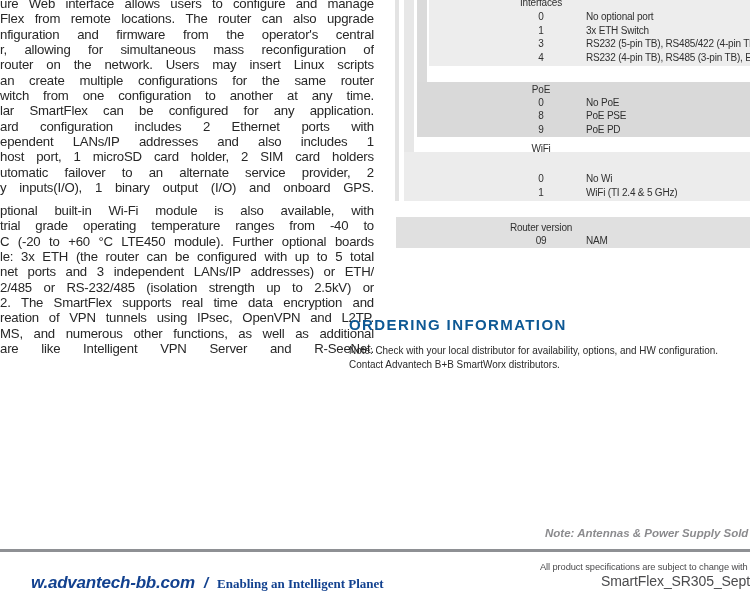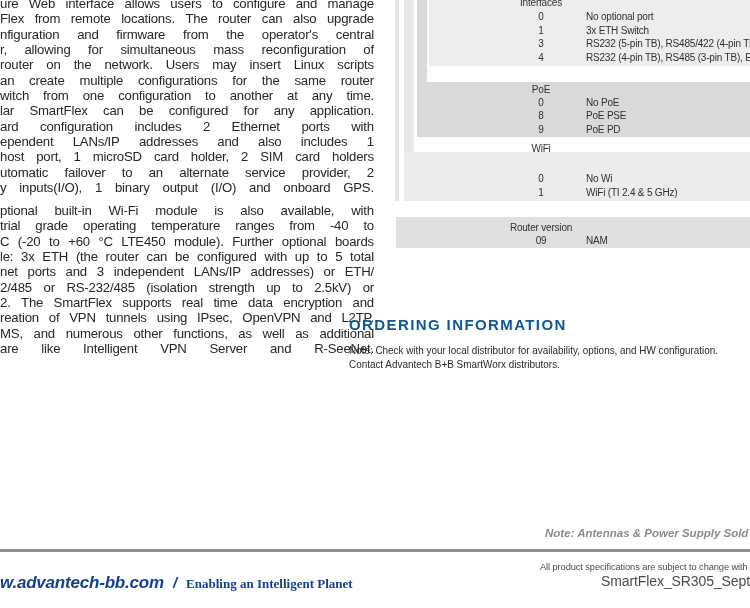--- a/index.html
+++ b/index.html
@@ -39,21 +39,21 @@
     font-size:15px;font-weight:800;letter-spacing:1.4px;color:#0d5894;white-space:nowrap;}
   .oi-note{position:absolute;left:349px;top:343px;width:480px;
     font-size:11px;line-height:14px;color:#2a2a2a;
     transform:scaleX(0.9);transform-origin:left top;}
 
   
   .sold-note{position:absolute;left:545px;top:527px;font-size:11.5px;font-weight:bold;
     font-style:italic;color:#8b8b8e;white-space:nowrap;}
   .footer-rule{position:absolute;left:0;top:549px;width:750px;height:3px;background:#8e9094;}
   .footer-left{position:absolute;left:0;top:573px;display:flex;align-items:baseline;gap:9px;
-    color:#12418f;white-space:nowrap;}
+    color:#12418f;white-space:nowrap;padding-left:31px;}
   .footer-web{font-size:17px;font-weight:bold;font-style:italic;letter-spacing:-0.2px;}
   .footer-sep{font-size:15px;font-weight:bold;font-style:italic;}
   .footer-tagline{font-family:"Liberation Serif", serif;font-size:13px;font-weight:bold;}
   .disc1{position:absolute;left:540px;top:562px;font-size:9.3px;color:#4b4b4d;white-space:nowrap;letter-spacing:-0.1px;}
   .disc2{position:absolute;left:601px;top:573px;font-size:14px;color:#4b4b4d;white-space:nowrap;letter-spacing:-0.1px;}
 </style>
 </head>
 <body>
 
 <div class="para" id="para1">

